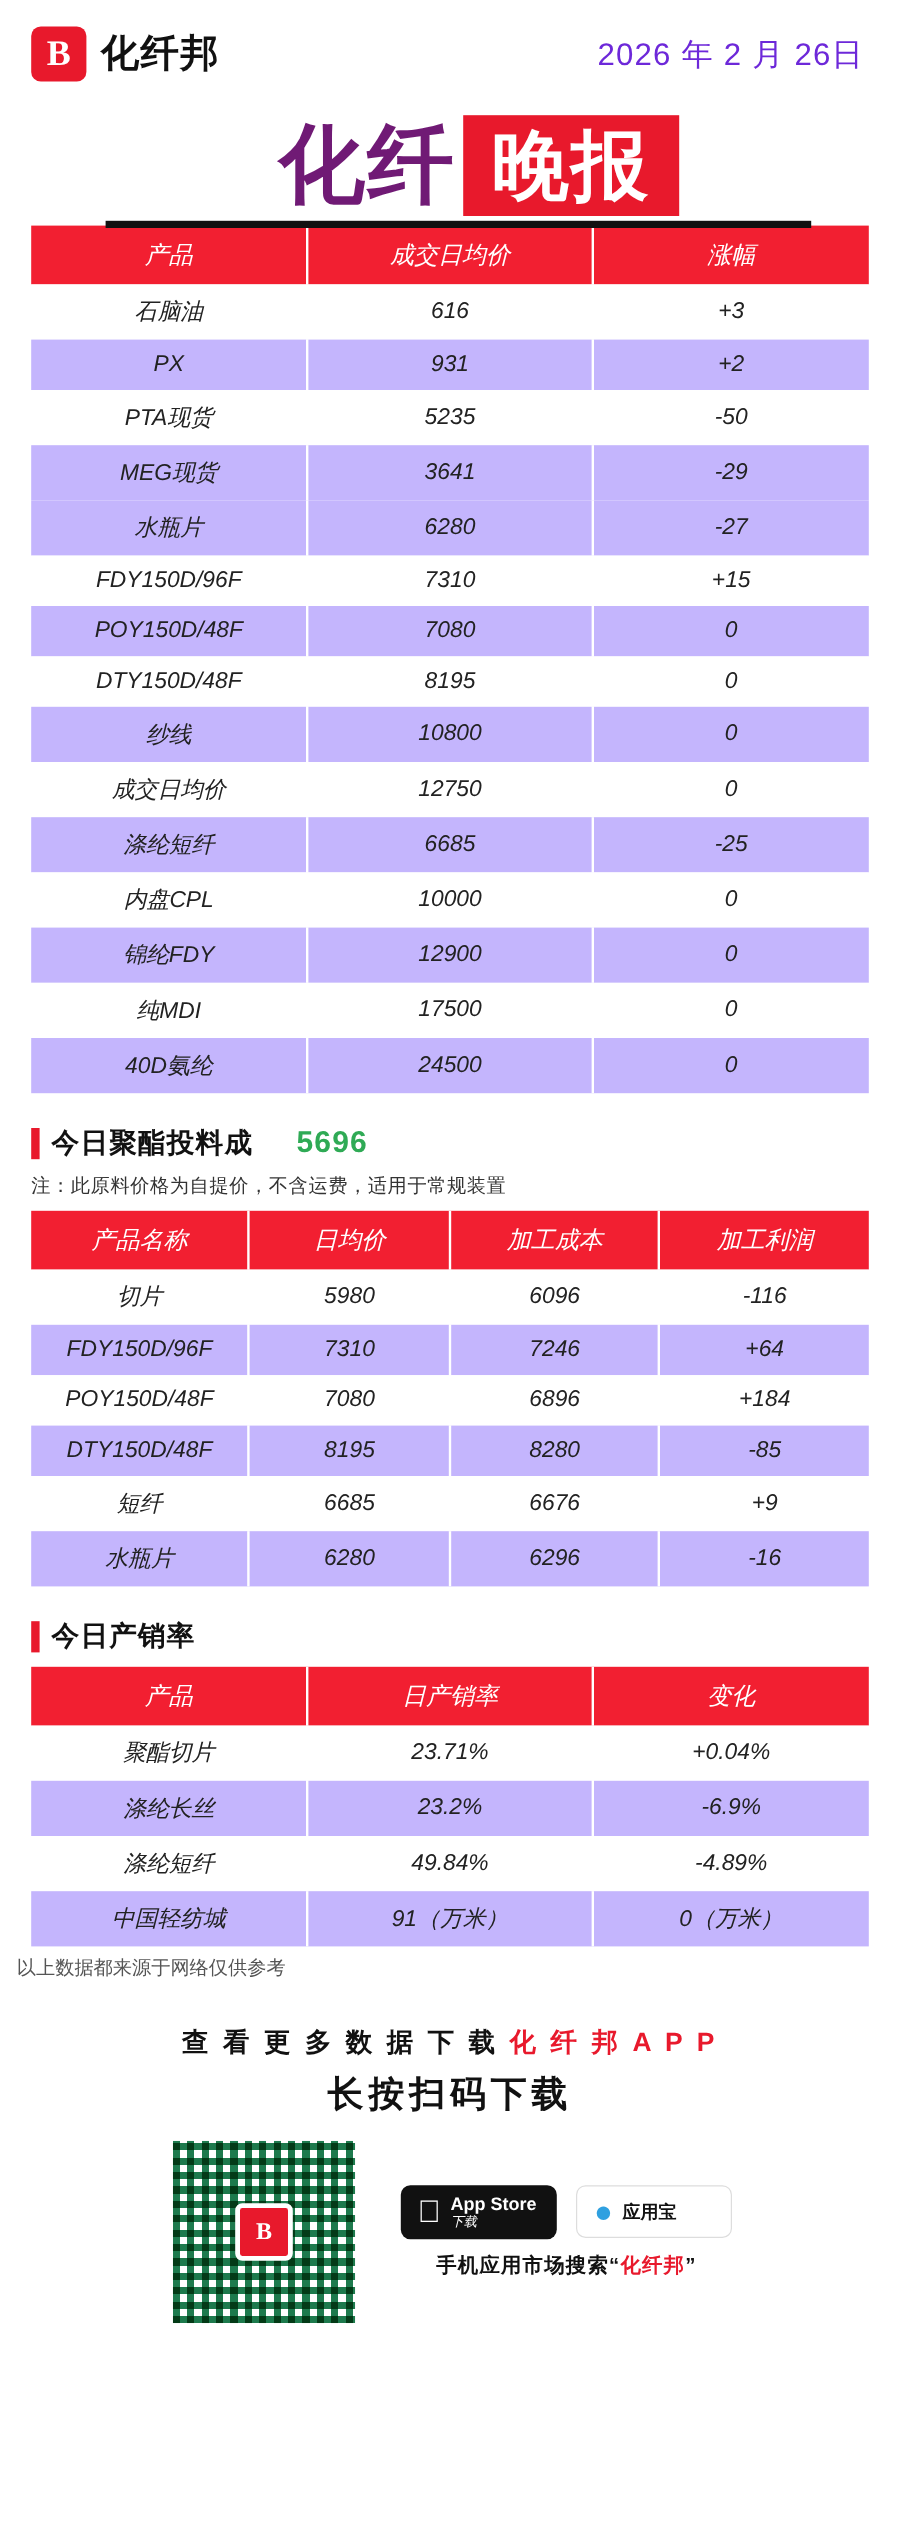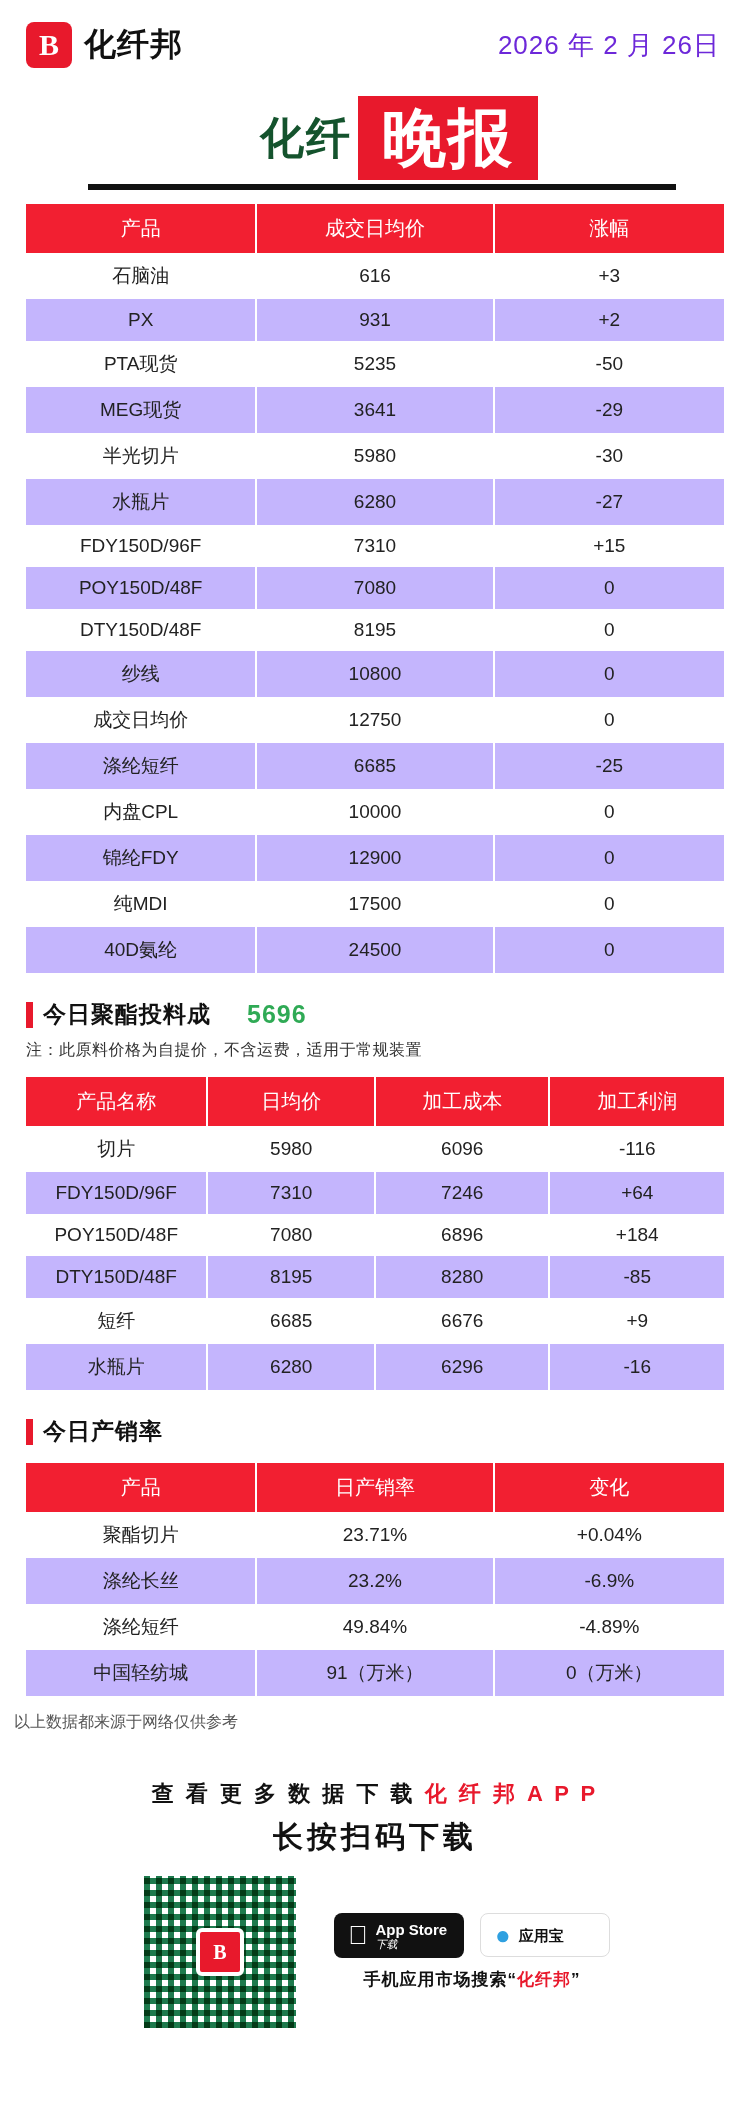--- a/index.html
+++ b/index.html
@@ -68,24 +68,24 @@
     align-items: center;
     justify-content: center;
     position: relative;
   }
   .title-wrap {
     display: flex;
     align-items: stretch;
     height: 84px;
   }
   .title-black {
-    font-size: 44px;
+    font-size: 72px;
     font-weight: bold;
     line-height: 84px;
-    color: #14532d;
+    color: #701a75;
     letter-spacing: 2px;
     padding-right: 6px;
     margin-left: 48px;
   }
   .title-red {
     background: #e8192c;
     color: #fff;
     font-size: 64px;
     font-weight: bold;
     line-height: 84px;
@@ -124,23 +124,24 @@
     font-size: 25px;
     font-weight: bold;
     color: #2faa55;
     margin-left: 26px;
     letter-spacing: 1px;
   }
 
   
   table.data {
     width: 698px;
-    margin: 16px auto;
+    margin: 0 auto;
     border-collapse: collapse;
     table-layout: fixed;
+    font-style: italic;
   }
   table.data th {
     background: #f21f31;
     color: #fff;
     font-size: 20px;
     font-weight: normal;
     padding: 11px 0;
     text-align: center;
     border-right: 2px solid #fff;
   }
@@ -167,21 +168,21 @@
   }
 
   .footnote {
     font-size: 16px;
     color: #555;
     margin: 8px 0 0 14px;
   }
 
   
   .footer {
-    margin-top: 46px;
+    margin-top: 36px;
     text-align: center;
   }
   .footer-line1 {
     font-size: 22px;
     font-weight: bold;
     letter-spacing: 3px;
     color: #111;
   }
   .footer-line1 .red {
     color: #e8192c;
@@ -317,25 +318,20 @@
         </tr>
         <tr class="odd">
           <td>PTA现货</td>
           <td>5235</td>
           <td class="down">-50</td>
         </tr>
         <tr class="even">
           <td>MEG现货</td>
           <td>3641</td>
           <td class="down">-29</td>
-        </tr>
-        <tr class="odd">
-          <td>半光切片</td>
-          <td>5980</td>
-          <td class="down">-30</td>
         </tr>
         <tr class="even">
           <td>水瓶片</td>
           <td>6280</td>
           <td class="down">-27</td>
         </tr>
         <tr class="odd">
           <td>FDY150D/96F</td>
           <td>7310</td>
           <td class="up">+15</td>

